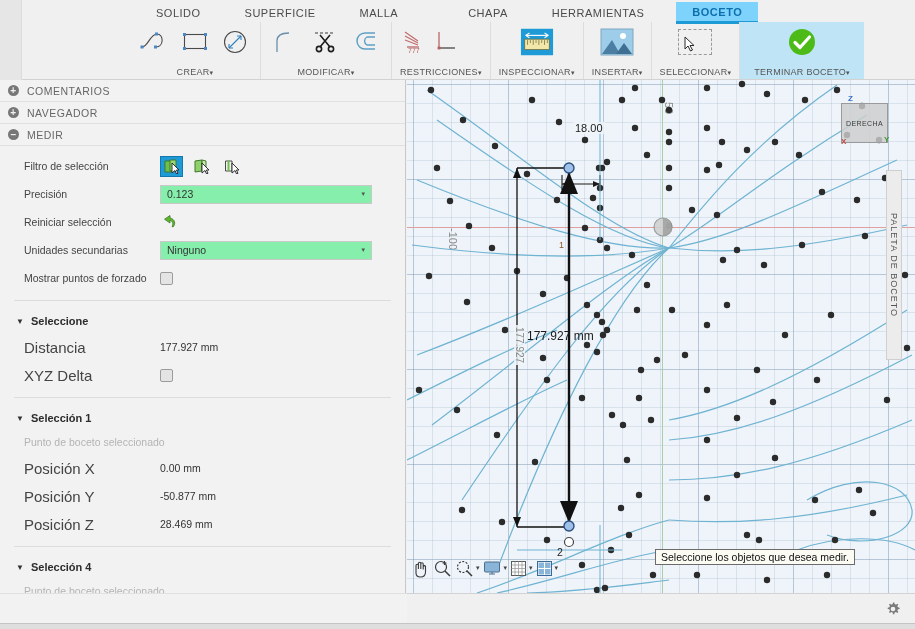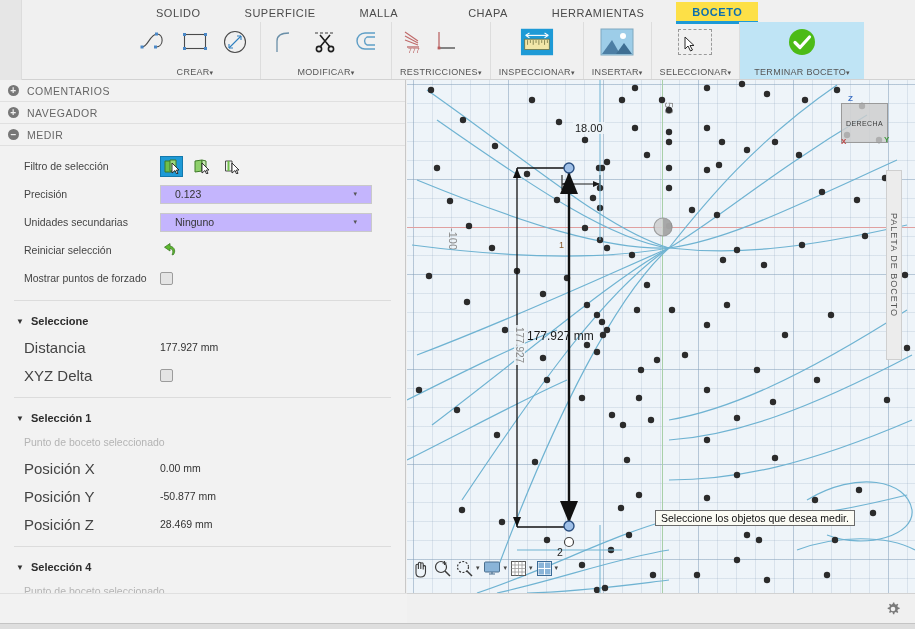--- a/index.html
+++ b/index.html
@@ -26,21 +26,21 @@
     font-size:11px; letter-spacing:.4px; color:#333;
   }
   .design-btn .caret{ margin-left:5px; font-size:8px; color:#555; }
 
   .tabbar{ position:absolute; left:130px; top:2px; height:22px; display:flex; align-items:center; }
   .tab{
     height:22px; padding:0 16px; font-size:11px; color:#4b4b4b;
     display:flex; align-items:center; letter-spacing:.5px; cursor:default;
   }
   .tab.active{ color:#0e6fad; font-weight:bold; border-bottom:3px solid #1e9ad6;
-               background:#fde047; }
+               background:#7dd3fc; }
 
   .groups{ position:absolute; left:130px; top:22px; height:57px; display:flex; }
   .grp{ display:flex; flex-direction:column; justify-content:space-between;
         padding:0 8px; border-right:1px solid #dddddd; height:57px; }
   .grp:last-child{ border-right:none; }
   .grp-icons{ display:flex; align-items:center; gap:6px; height:38px; padding-top:2px; }
   .grp-label{ font-size:9px; color:#555; text-align:center; letter-spacing:.3px;
               height:14px; line-height:14px; white-space:nowrap; }
   .grp-label .caret{ font-size:7px; }
   .ico{ width:34px; height:34px; display:flex; align-items:center; justify-content:center; }
@@ -58,23 +58,23 @@
     padding-left:8px; font-size:10.5px; color:#666; letter-spacing:.5px;
     border-bottom:1px solid #e0e0e0; background:#f2f2f2;
   }
   .pm{ width:11px;height:11px;border-radius:50%;background:#777;color:#f2f2f2;
        font-size:10px;line-height:10px;text-align:center; display:flex;
        align-items:center; justify-content:center; font-weight:bold;}
   .panel-body{ padding:6px 0 0 0; }
   .row{ height:28px; display:flex; align-items:center; padding-left:24px; }
   .row .lbl{ width:136px; font-size:10.5px; color:#444; }
   .field{
-    width:212px; height:19px; background:#c4b5fd; border:1px solid #c9c9c9;
+    width:212px; height:19px; background:#86efac; border:1px solid #c9c9c9;
     display:flex; align-items:center; justify-content:space-between;
-    padding:0 14px; font-size:10.5px; color:#333;
+    padding:0 6px; font-size:10.5px; color:#333;
   }
   .field .caret{ font-size:7px; color:#555; }
   .chk{ width:13px;height:13px;border:1px solid #9c9c9c;border-radius:2px;
         background:#e4e4e4; }
   .sep{ height:1px; background:#dcdcdc; margin:8px 14px; }
   .sec-head{ height:24px; display:flex; align-items:center; gap:7px;
              padding-left:16px; font-size:11px; color:#2c2c2c; font-weight:bold; }
   .tri{ font-size:8px; color:#333; }
   .valrow{ height:28px; display:flex; align-items:center; padding-left:24px; }
   .valrow .lbl{ width:136px; font-size:15px; color:#444; }
@@ -388,33 +388,33 @@
 
       <div class="row">
         <div class="lbl">Precisión</div>
         <div class="field">
           <span>0.123</span>
           <span class="caret">▾</span>
         </div>
       </div>
 
       <div class="row">
-        <div class="lbl">Unidades secundarias</div>
-        <div class="field">
-          <span>Ninguno</span>
-          <span class="caret">▾</span>
-        </div>
-      </div>
-
-      <div class="row">
         <div class="lbl">Reiniciar selección</div>
         <div style="width:18px;height:16px;">
           <svg width="18" height="16" viewBox="0 0 18 16">
             <path d="M13 13 C16 10 15 5 10 4 L10 1.5 L4.5 5.2 L10 9 L10 6.3 C13 7 13.5 10 12 12.5 Z" fill="#5db82e" stroke="#3e7a28" stroke-width="0.8"></path>
           </svg>
+        </div>
+      </div>
+
+      <div class="row">
+        <div class="lbl">Unidades secundarias</div>
+        <div class="field">
+          <span>Ninguno</span>
+          <span class="caret">▾</span>
         </div>
       </div>
 
       <div class="row">
         <div class="lbl">Mostrar puntos de forzado</div>
         <div class="chk"></div>
       </div>
 
       <div class="sep"></div>
 
@@ -679,21 +679,21 @@
         <path d="M110 470 L215 470"></path>
       </g>
     </svg>
 
     <span class="dimlabel" style="left:166px; top:42px;">18.00</span>
     <span class="dimlabel rot" style="left:118px; top:245px;">177.927</span>
     <span class="canvas-label" style="left:120px; top:249px; font-size:12px;">177.927 mm</span>
     <span class="selnum" style="left:150px; top:466px;">2</span>
     <span class="selnum" style="left:152px; top:160px; color:#8a5a2a; font-size:9px;">1</span>
 
-    <div class="tooltip" style="left:248px; top:430px;">Seleccione los objetos que desea medir.</div>
+    <div class="tooltip" style="left:248px; top:469px;">Seleccione los objetos que desea medir.</div>
 
 
     <svg width="22" height="22" viewBox="0 0 22 22" style="position:absolute; left:245px; top:136px;">
       <circle cx="11" cy="11" r="9" fill="#cfcfcf" stroke="#8f8f8f" stroke-width="1.2" opacity="0.85"></circle>
       <path d="M11 2 A9 9 0 0 1 11 20 Z" fill="#9c9c9c" opacity="0.8"></path>
     </svg>
   </div>
 
   <div class="viewcube">
     <span>DERECHA</span>

